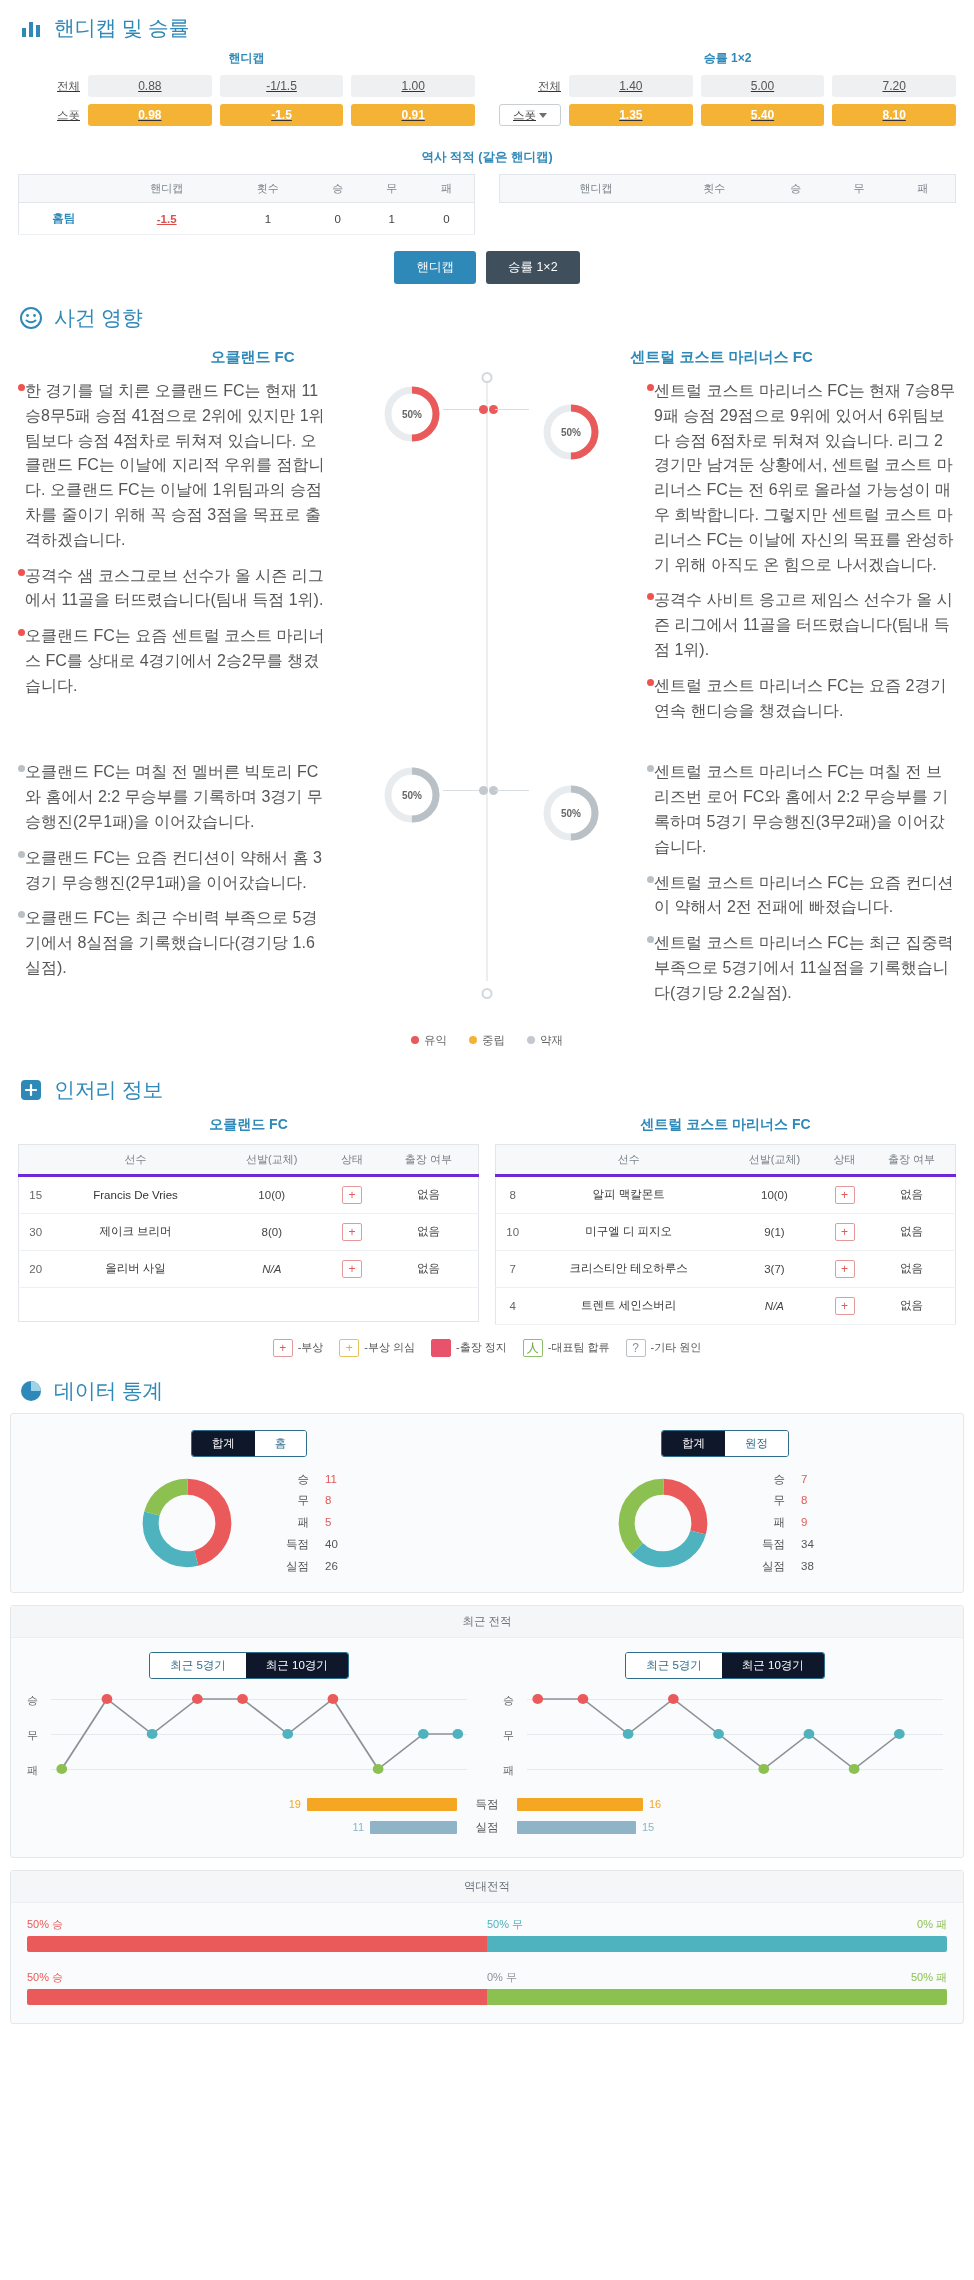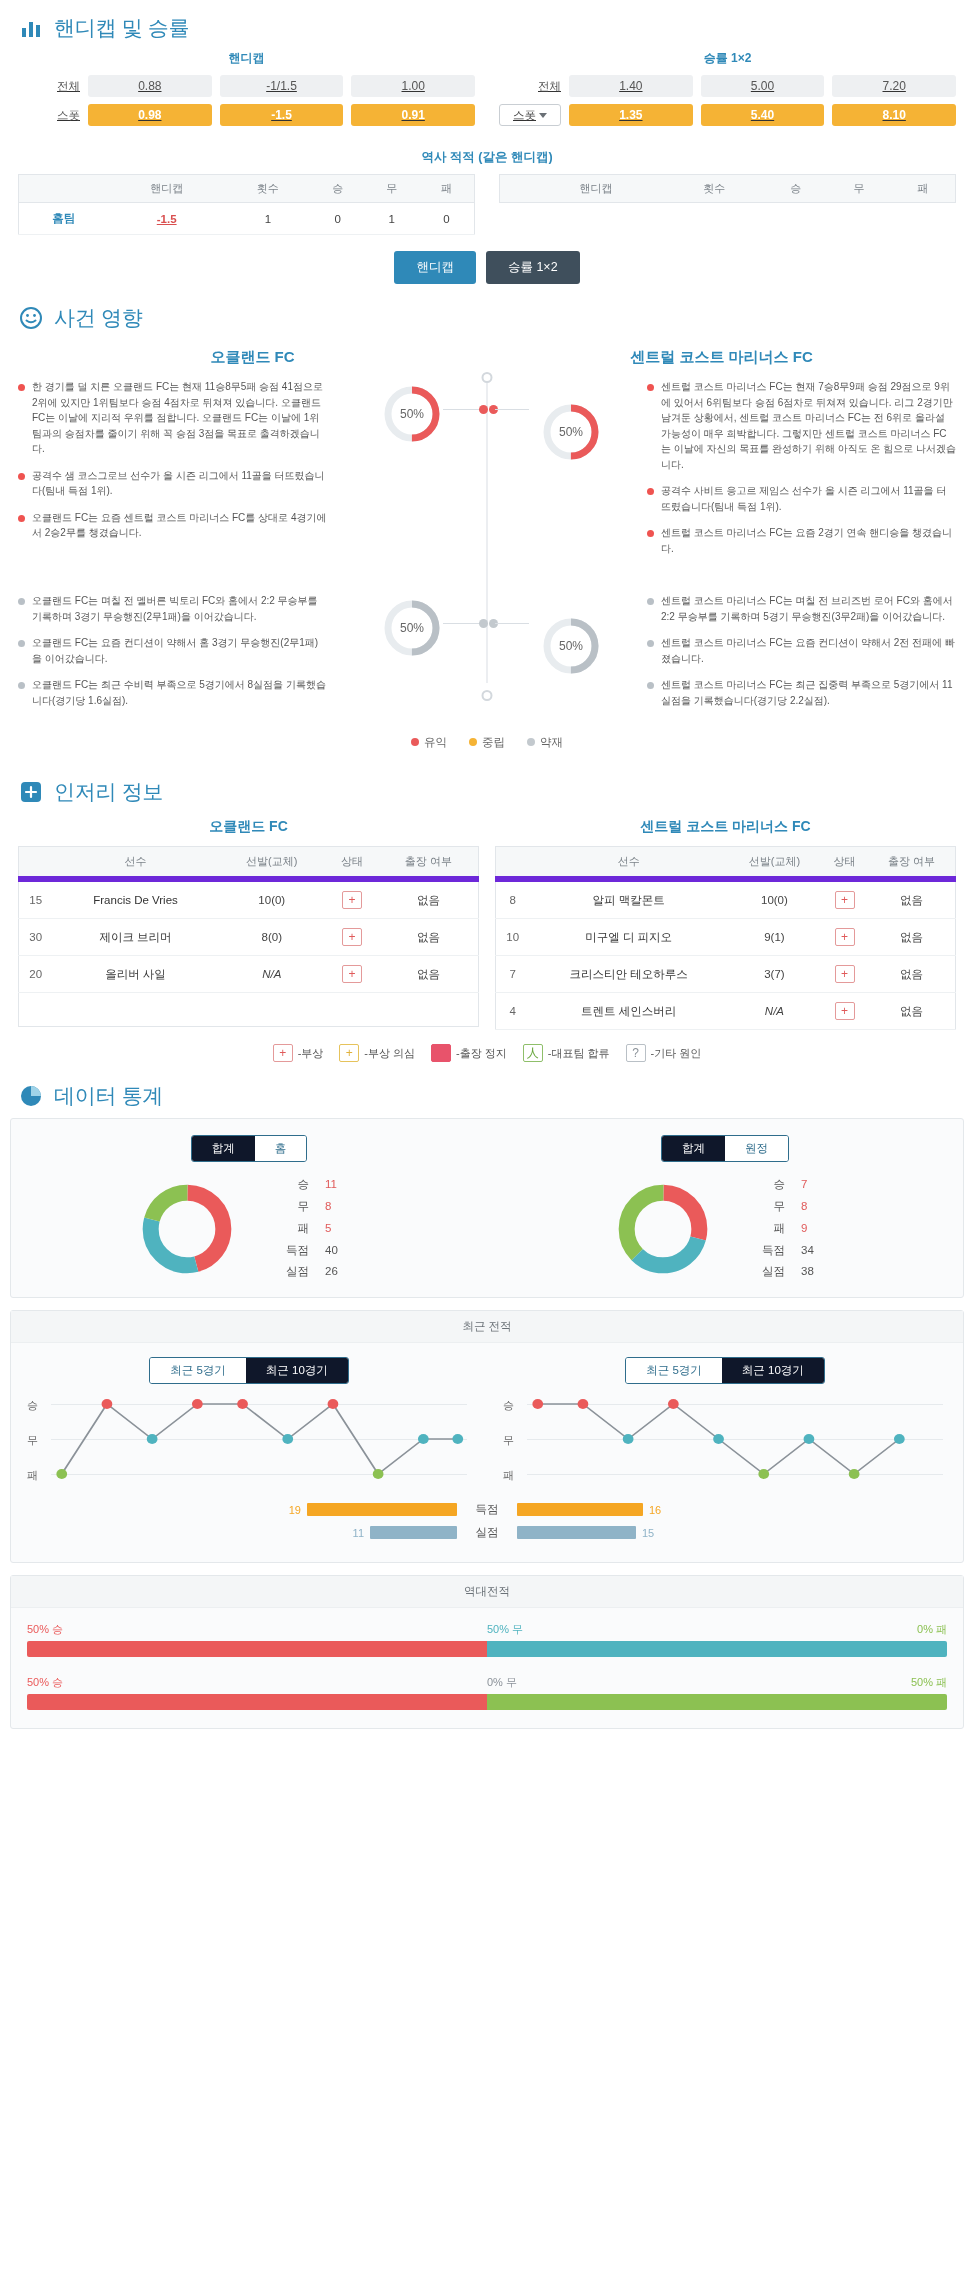--- a/index.html
+++ b/index.html
@@ -171,23 +171,22 @@
   .grp { display: flex; position: relative; }
   .grp .side {
     flex: 1;
     display: flex;
     gap: 10px;
   }
   .grp .side.left { flex-direction: row; }
   .bullets { flex: 1; }
   .bl {
     display: flex;
-    gap: 7px;
     margin-bottom: 11px;
-    font-size: 10px;
+    font-size: 16px;
     line-height: 1.55;
     color: #555;
   }
   .bl .pt {
     width: 7px; height: 7px; border-radius: 50%;
     flex: none; margin-top: 5px;
   }
   .pt.good { background: #ef5350; }
   .pt.weak { background: #b9c0c6; }
   .bl .tx { flex: 1; }
@@ -203,21 +202,21 @@
     padding-top: 6px;
   }
   .gauge {
     width: 58px; height: 58px;
     position: relative;
   }
   .gauge svg { transform: rotate(-90deg); }
   .gauge .val {
     position: absolute; inset: 0;
     display: flex; align-items: center; justify-content: center;
-    font-size: 12px; color: #666; font-weight: normal;
+    font-size: 10px; color: #666; font-weight: bold;
   }
   .connector {
     position: absolute;
     top: 30px;
     height: 1px;
     background: #d9dee3;
   }
   .conn-dot {
     position: absolute;
     top: 26px;
@@ -244,21 +243,21 @@
   table.inj {
     width: 100%;
     border-collapse: collapse;
     border: 1px solid #e2e6ea;
     background: #fff;
   }
   table.inj th {
     background: #f6f8f9;
     font-size: 11px; font-weight: normal; color: #7b8289;
     padding: 7px 4px; text-align: center;
-    border-bottom: 6px solid #6d28d9;
+    border-bottom: 3px solid #6d28d9;
   }
   table.inj td {
     font-size: 11.5px; padding: 9px 4px; text-align: center;
     color: #444; border-bottom: 1px solid #eef1f3;
   }
   table.inj td.num { color: #666; width: 34px; }
   table.inj td.nm { color: #333; }
   table.inj tr.pad td { height: 34px; border-bottom: none; }
   .badge {
     display: inline-flex; align-items: center; justify-content: center;

